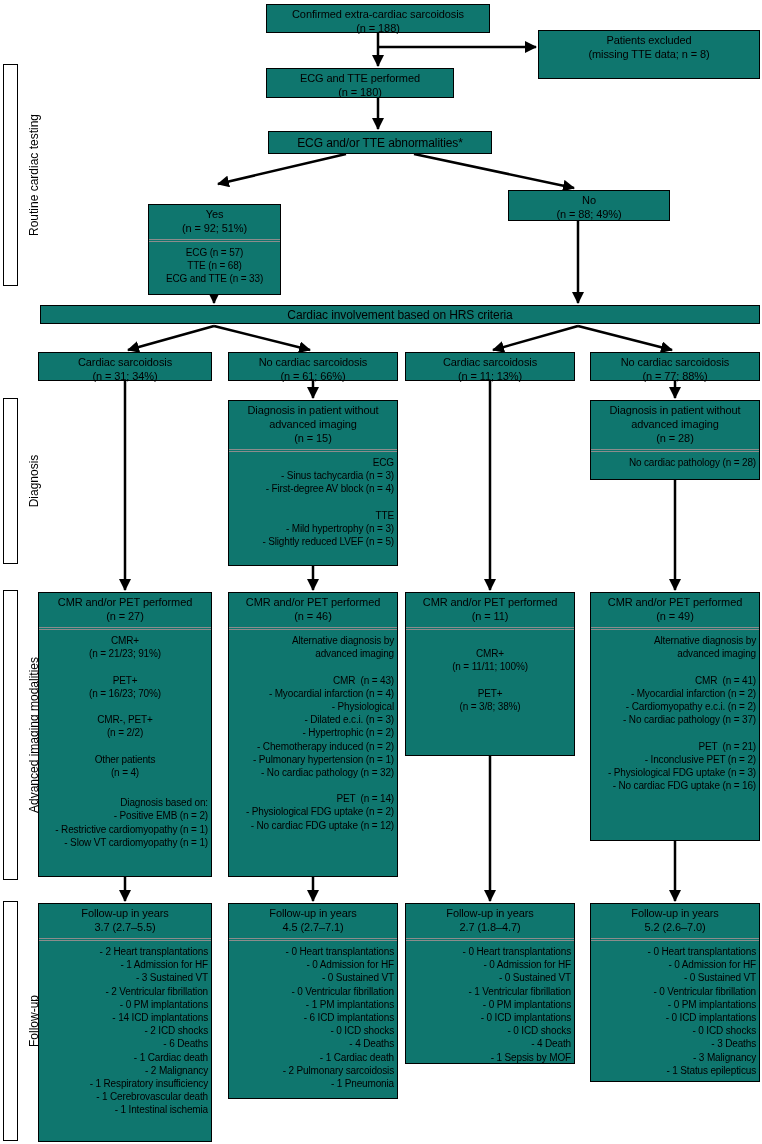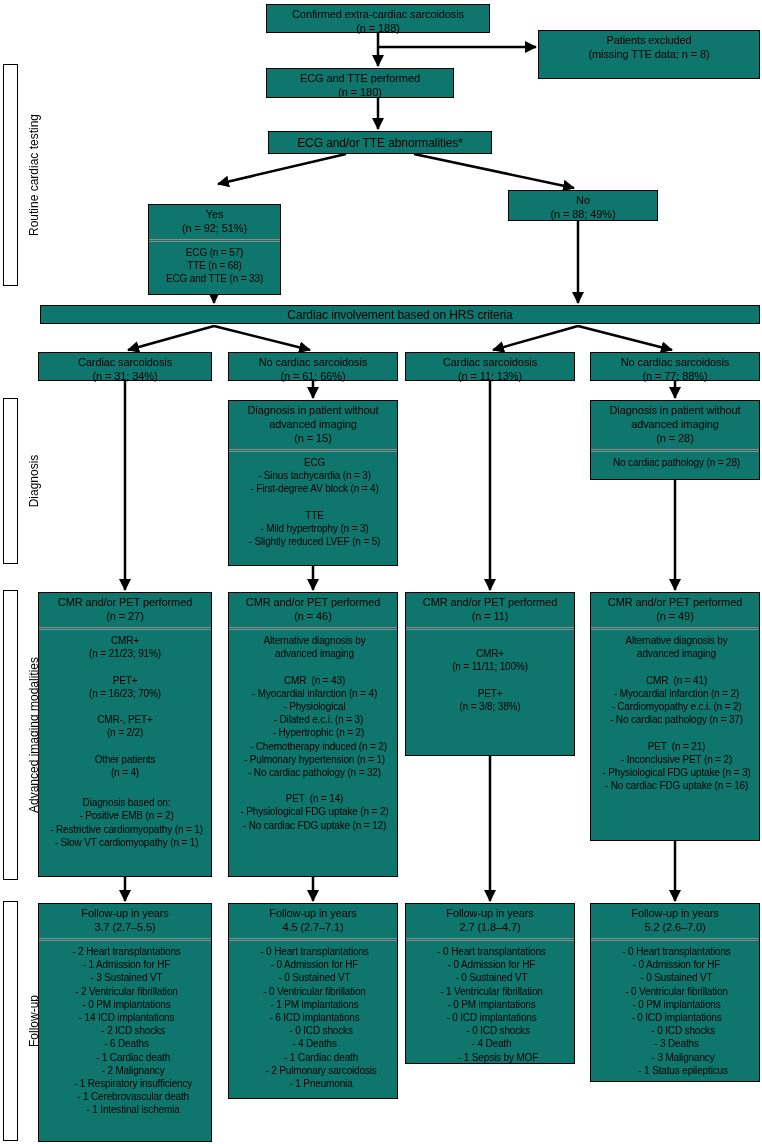--- a/index.html
+++ b/index.html
@@ -25,21 +25,21 @@
     line-height: 1.27;
     letter-spacing: -0.1px;
   }
   .hdr.split { border-bottom: 3px double #8c8c8c; }
   .hdr .line { white-space: pre; min-height: 14px; }
   .body {
     font-size: 10px;
     line-height: 1.32;
     letter-spacing: -0.15px;
     padding: 4px 3px 4px 6px;
-    text-align: center;
+    text-align: right;
   }
   .body.centered { text-align: center; padding: 4px 2px; }
   .body .line { white-space: pre; min-height: 13px; }
   .single {
     display: flex; align-items: center; justify-content: center;
     height: 100%;
     font-size: 12px;
     letter-spacing: -0.1px;
   }
   .side { position: absolute; left: 3px; width: 44px; }
@@ -141,21 +141,21 @@
         <div class="line">Yes</div>
         <div class="line">(n = 92; 51%)</div>
       </div>
     <div class="body centered">
         <div class="line">ECG (n = 57)</div>
         <div class="line">TTE (n = 68)</div>
         <div class="line">ECG and TTE (n = 33)</div>
       </div>
   </div>
 
-  <div class="box" style="left:508px;top:190px;width:150px;height:31px">
+  <div class="box" style="left:508px;top:190px;width:162px;height:31px">
     <div class="hdr">
         <div class="line">No</div>
         <div class="line">(n = 88; 49%)</div>
       </div>
   </div>
 
   <div class="box" style="left:40px;top:305px;width:720px;height:19px">
     <div class="single">Cardiac involvement based on HRS criteria</div>
   </div>
 

